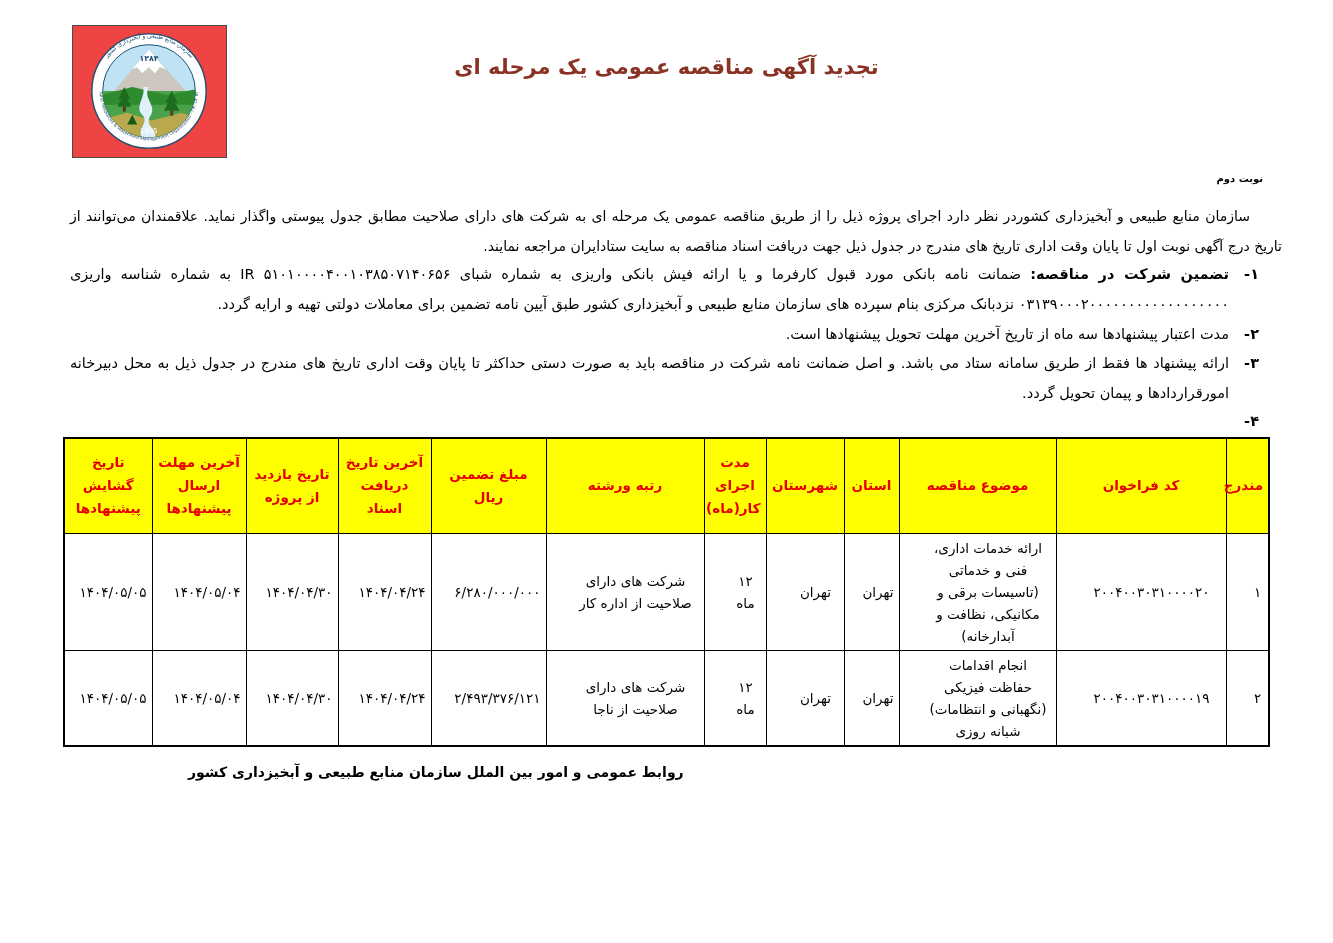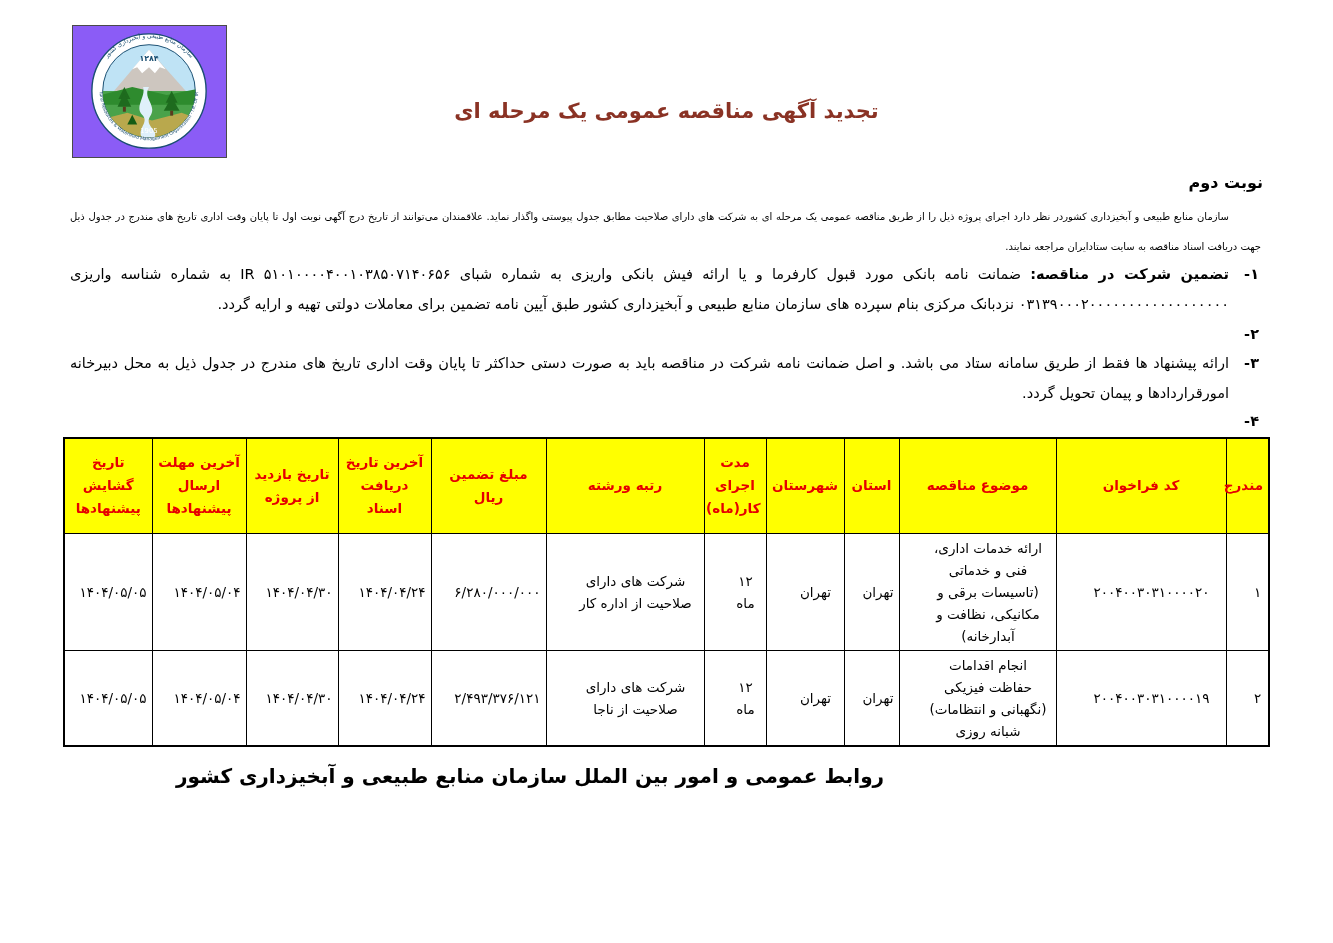--- a/index.html
+++ b/index.html
@@ -1,51 +1,51 @@
 <!DOCTYPE html>
 <html><head>
 <meta charset="utf-8">
 <style>
   html,body{margin:0;padding:0;background:#fff;}
   .page{position:relative;width:1333px;height:943px;background:#fff;overflow:hidden;
         font-family:"DejaVu Sans",sans-serif;color:#000;}
   
-  .logo-box{position:absolute;left:72px;top:25px;width:155px;height:133px;background:#8b5cf6;
+  .logo-box{position:absolute;left:72px;top:25px;width:155px;height:133px;background:#ef4444;
             border:1px solid #4a4a4a;box-sizing:border-box;}
   .logo-box svg{width:100%;height:100%;display:block;}
   
   .doc-title{position:absolute;top:55px;left:0;width:100%;text-align:center;
-             font-size:21px;font-weight:bold;color:#8a3224;margin-top:44px;}
+             font-size:21px;font-weight:bold;color:#8a3224;}
   
-  .round-label{position:absolute;top:173px;right:70px;font-size:16px;font-weight:bold;direction:rtl;}
+  .round-label{position:absolute;top:173px;right:70px;font-size:10px;font-weight:bold;direction:rtl;}
   
   .rtl{direction:rtl;}
-  .intro{position:absolute;top:202px;right:72px;left:70px;text-align:justify;
-         font-size:10px;line-height:29.5px;text-indent:32px;}
+  .intro{position:absolute;top:202px;right:51px;left:70px;text-align:justify;
+         font-size:14px;line-height:29.5px;text-indent:32px;}
   .item{position:absolute;right:68px;left:70px;direction:rtl;text-align:justify;
         font-size:14.5px;line-height:29.5px;padding-right:36px;box-sizing:border-box;}
   .item .num{position:absolute;right:6px;top:0;font-weight:bold;}
   .item .b{font-weight:bold;}
   .item-1{top:260px;} .item-2{top:320px;} .item-3{top:349px;} .item-4{top:407px;}
   
   table.tender{position:absolute;top:437px;left:63px;width:1205px;border-collapse:collapse;
                direction:rtl;table-layout:fixed;border:2px solid #000;}
   table.tender th,table.tender td{border:1.6px solid #000;box-sizing:border-box;
                text-align:center;vertical-align:middle;padding:3px 5px;}
   table.tender th{background:#ffff00;color:#e60000;font-weight:bold;font-size:13.5px;line-height:23px;}
   table.tender td{font-size:13.5px;line-height:22px;padding-left:26px;}
   tr.hdr{height:95px;} tr.r1{height:100px;} tr.r2{height:80px;}
   td.subject{text-align:justify;padding:4px 10px;}
   td.code,td.date,td.amount{white-space:nowrap;margin-top:29px;}
   
   .contact{position:absolute;top:723px;right:68px;left:68px;direction:rtl;text-align:right;
            font-size:13.5px;line-height:24px;}
   .contact .url{font-weight:bold;}
-  .signature{position:absolute;top:764px;left:176px;direction:rtl;
-             font-size:20px;font-weight:bold;}
+  .signature{position:absolute;top:764px;left:188px;direction:rtl;
+             font-size:14px;font-weight:bold;}
 </style>
 </head>
 <body>
 
 <div class="page">
 
   <div class="logo-box">
     <svg viewBox="0 0 155 133">
       <defs>
         <clipPath id="seal">
@@ -93,20 +93,21 @@
     <span class="b">تضمین شرکت در مناقصه:</span>
     <span>ضمانت نامه بانکی مورد قبول کارفرما و یا ارائه فیش بانکی واریزی به شماره شبای</span>
     <span dir="ltr">IR ۵۱۰۱۰۰۰۰۴۰۰۱۰۳۸۵۰۷۱۴۰۶۵۶</span>
     <span>به شماره شناسه واریزی</span>
     <span dir="ltr">۰۳۱۳۹۰۰۰۲۰۰۰۰۰۰۰۰۰۰۰۰۰۰۰۰۰۰</span>
     <span>نزدبانک مرکزی بنام سپرده های سازمان منابع طبیعی و آبخیزداری کشور  طبق آیین نامه تضمین برای معاملات دولتی تهیه و ارایه گردد.</span>
   </div>
 
   <div class="item item-2">
     <span class="num">۲-</span>
+    <span>مدت اعتبار پیشنهادها سه ماه از تاریخ آخرین مهلت تحویل پیشنهادها است.</span>
   </div>
 
   <div class="item item-3">
     <span class="num">۳-</span>
     <span>ارائه پیشنهاد ها  فقط از طریق سامانه ستاد می باشد. و اصل ضمانت نامه شرکت در مناقصه باید به صورت دستی حداکثر تا  پایان وقت اداری تاریخ های مندرج در جدول ذیل به محل دبیرخانه امورقراردادها و پیمان تحویل گردد.</span>
   </div>
 
   <div class="item item-4">
     <span class="num">۴-</span>
   </div>

